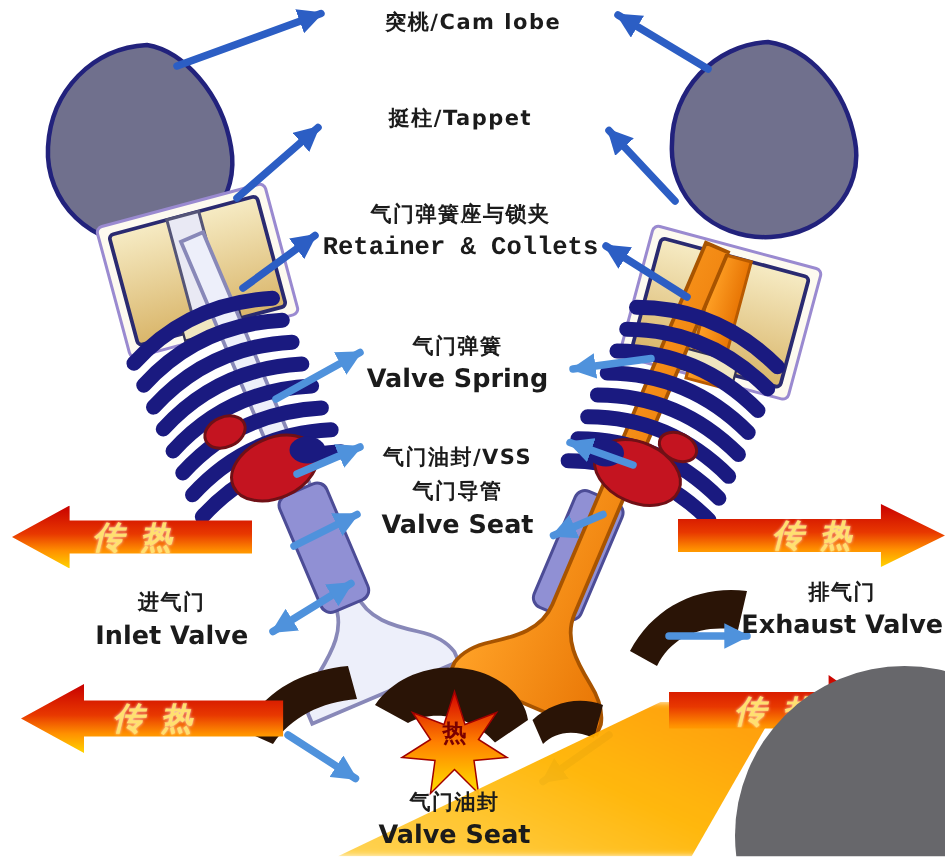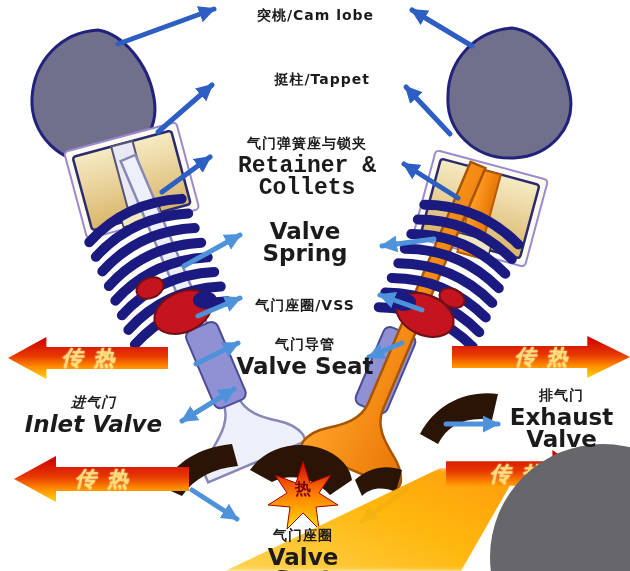--- a/index.html
+++ b/index.html
@@ -1,21 +1,21 @@
 <!DOCTYPE html>
 <html><head>
 <meta charset="utf-8">
 <style>
   html,body{margin:0;padding:0;background:#fff;}
   #canvas{position:relative;width:630px;height:571px;background:#fff;overflow:hidden;
           font-family:"DejaVu Sans","Liberation Sans",sans-serif;}
   #parts{position:absolute;left:0;top:0;z-index:1;}
   .lbl{position:absolute;text-align:center;color:#1b1b1b;z-index:6;}
   .lbl .zh{display:block;font-size:14px;font-weight:700;line-height:22px;letter-spacing:1px;}
-  .lbl .en{display:block;font-size:23px;font-weight:600;line-height:22px;}
+  .lbl .en{display:block;font-size:17px;font-weight:600;line-height:22px;}
   .heat-arrow{position:absolute;z-index:3;display:flex;align-items:center;justify-content:center;
       background:linear-gradient(180deg,#c80000 0%,#e83800 45%,#ff9000 72%,#ffd400 100%);}
   .heat-arrow span{font-size:21px;font-weight:800;font-style:italic;color:#ffe070;
       letter-spacing:11px;text-shadow:0 0 2px rgba(255,255,255,.85);text-indent:11px;}
   .arrow-left{clip-path:polygon(0% 50%,24% 0%,24% 24%,100% 24%,100% 76%,24% 76%,24% 100%);}
   .arrow-right{clip-path:polygon(100% 50%,76% 0%,76% 24%,0% 24%,0% 76%,76% 76%,76% 100%);}
   #heat-arrow-lt{left:8px;top:337px;width:160px;height:42px;}
   #heat-arrow-lb{left:14px;top:456px;width:175px;height:46px;}
   #heat-arrow-rt{left:452px;top:336px;width:178px;height:42px;}
   #heat-arrow-rb{left:446px;top:450px;width:140px;height:47px;}
@@ -170,43 +170,44 @@
   <div id="heat-arrow-rt" class="heat-arrow arrow-right">
     <span>传热</span>
     </div>
   <div id="heat-arrow-rb" class="heat-arrow arrow-right">
     <span>传热</span>
     </div>
 
   <div class="lbl" style="left:228px;top:4px;width:175px;">
     <span class="zh">突桃/Cam lobe</span>
     </div>
-  <div class="lbl" style="left:210px;top:68px;width:160px;text-align:right;">
+  <div class="lbl" style="left:227px;top:68px;width:160px;">
     <span class="zh">挺柱/Tappet</span>
     </div>
   <div class="lbl" style="left:212px;top:133px;width:190px;font-family:Liberation Mono, monospace;">
     <span class="zh">气门弹簧座与锁夹</span>
     <span class="en">Retainer &amp; Collets</span>
     </div>
   <div class="lbl" style="left:240px;top:220px;width:130px;">
+    <span class="zh">气门弹簧</span>
     <span class="en">Valve Spring</span>
     </div>
   <div class="lbl" style="left:230px;top:294px;width:150px;">
-    <span class="zh">气门座圈/VSS</span>
-    </div>
-  <div class="lbl" style="left:235px;top:333px;width:140px;">
+    <span class="zh">气门油封/VSS</span>
+    </div>
+  <div class="lbl" style="left:235px;top:317px;width:140px;">
     <span class="zh">气门导管</span>
     <span class="en">Valve Seat</span>
     </div>
-  <div class="lbl" style="left:21px;top:391px;width:145px;font-style:italic;">
+  <div class="lbl" style="left:42px;top:391px;width:145px;">
     <span class="zh">进气门</span>
     <span class="en">Inlet Valve</span>
     </div>
   <div class="lbl" style="left:493px;top:384px;width:137px;">
     <span class="zh">排气门</span>
     <span class="en">Exhaust Valve</span>
     </div>
   <div class="lbl" style="left:243px;top:524px;width:120px;">
-    <span class="zh">气门座圈</span>
+    <span class="zh">气门油封</span>
     <span class="en">Valve Seat</span>
     </div>
 
 </div>
 
 </body></html>

